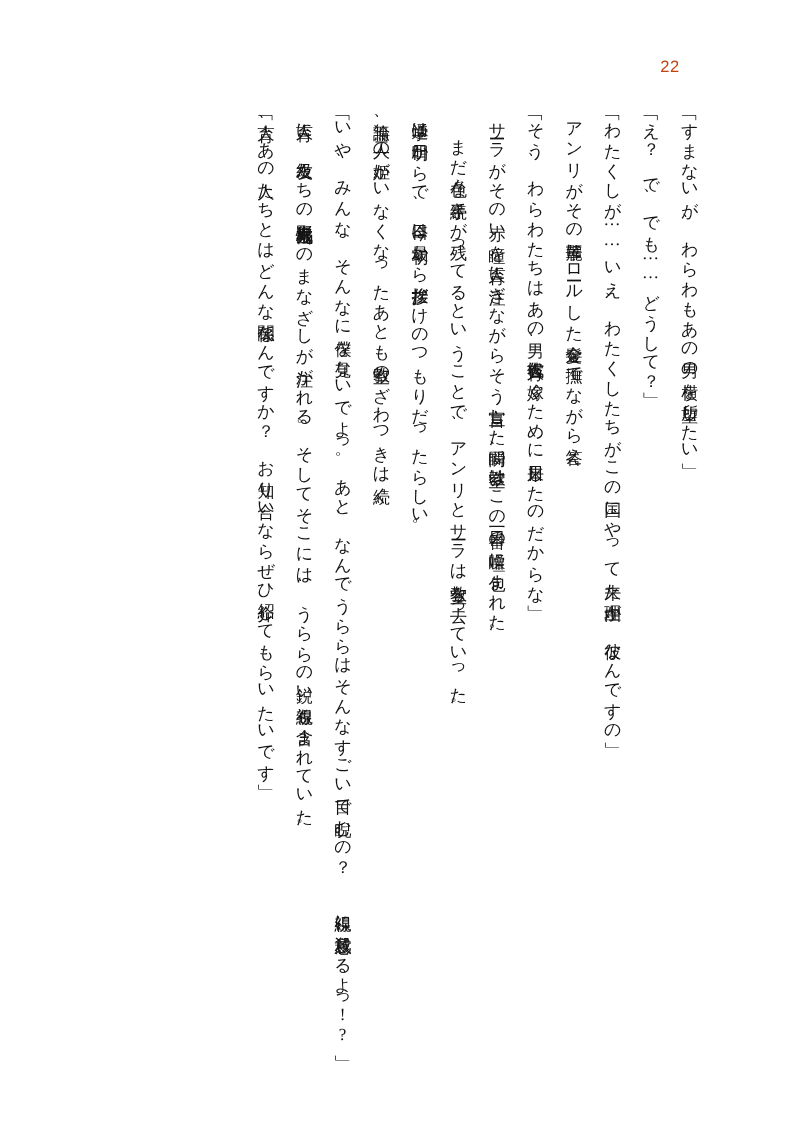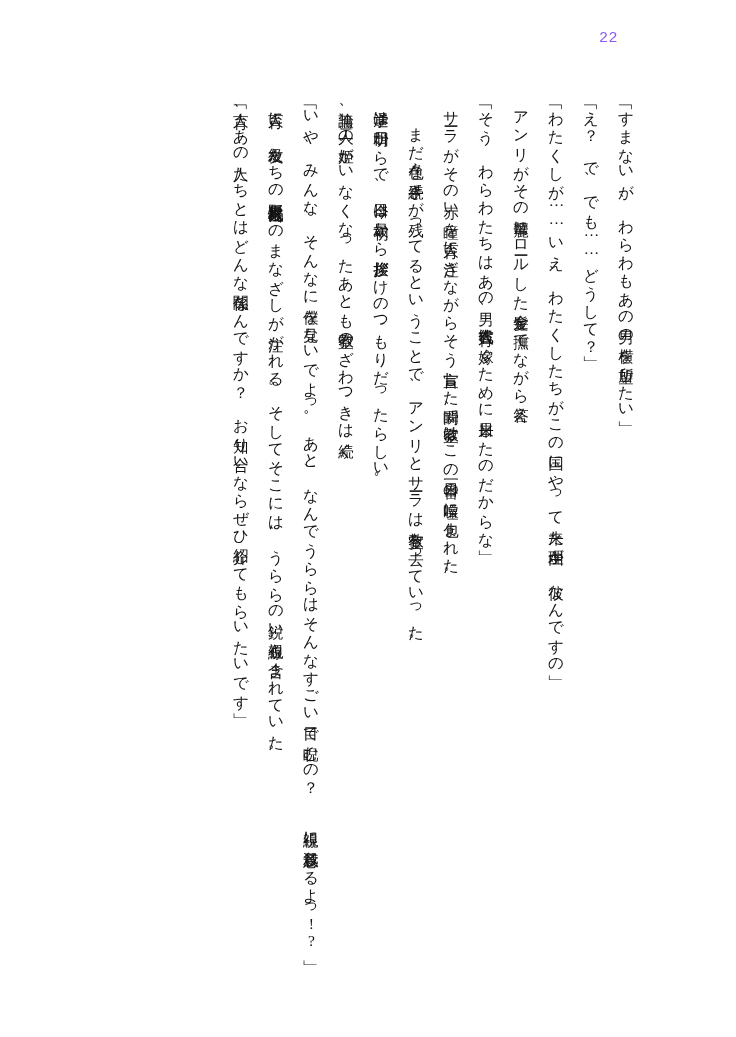--- a/index.html
+++ b/index.html
@@ -14,26 +14,26 @@
   .page {
     position: relative;
     width: 736px;
     height: 1037px;
     background: #ffffff;
     overflow: hidden;
     box-sizing: border-box;
   }
   .page-number {
     position: absolute;
-    top: 30px;
+    top: 52px;
     right: 118px;
     font-size: 15px;
     letter-spacing: 0.5px;
-    color: #8b5cf6;
-    font-family: Liberation Mono, monospace;
+    color: #c2410c;
+    font-family: Liberation Sans, sans-serif;
   }
   .text-body {
     position: absolute;
     top: 100px;
     right: 92px;
     left: 96px;
     bottom: 60px;
     writing-mode: vertical-rl;
     text-orientation: upright;
     -webkit-writing-mode: vertical-rl;

